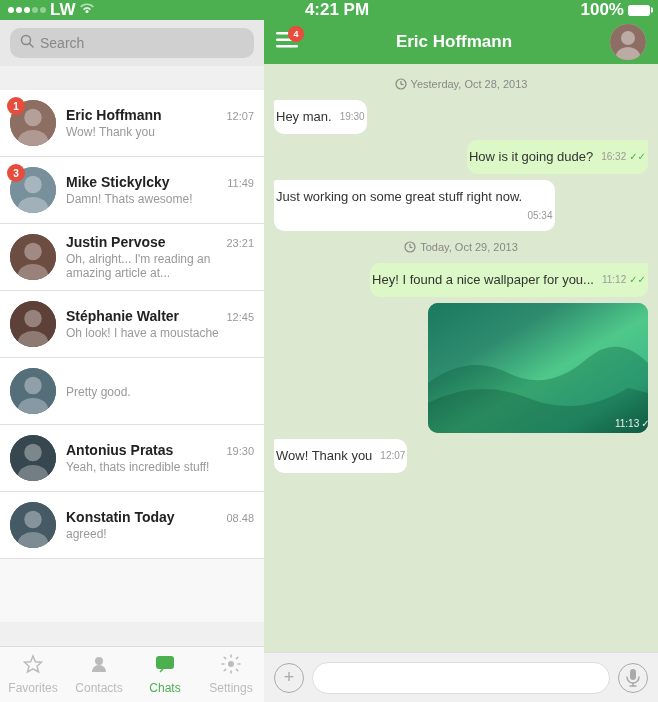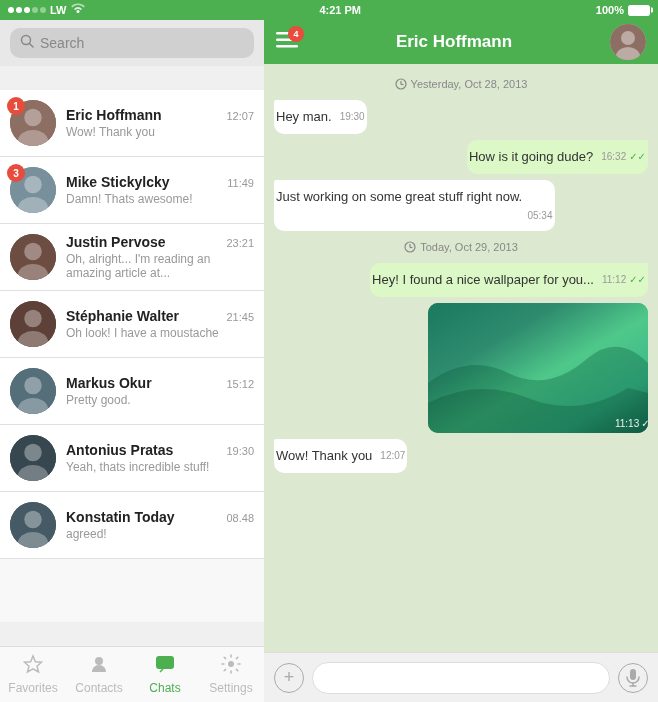--- a/index.html
+++ b/index.html
@@ -15,21 +15,21 @@
 
     
     .status-bar {
       background: #4CAF50;
       height: 20px;
       display: flex;
       align-items: center;
       justify-content: space-between;
       padding: 0 8px;
       color: white;
-      font-size: 11px;
+      font-size: 17px;
       font-weight: 600;
       flex-shrink: 0;
     }
     .status-bar-left { display: flex; align-items: center; gap: 4px; }
     .signal-dots { display: flex; gap: 2px; }
     .dot { width: 6px; height: 6px; border-radius: 50%; background: white; }
     .dot.empty { background: rgba(255,255,255,0.4); }
     .status-bar-right { display: flex; align-items: center; gap: 4px; }
     .battery {
       width: 22px; height: 11px; border: 1.5px solid white; border-radius: 2px;
@@ -450,41 +450,37 @@
       <rect width="46" height="46" fill="#5d4037"></rect>
       <circle cx="23" cy="17.48" r="8.74" fill="rgba(255,255,255,0.35)"></circle>
       <ellipse cx="23" cy="41.4" rx="15.180000000000001" ry="11.5" fill="rgba(255,255,255,0.3)"></ellipse>
     </svg>
         </div>
 
       </div>
       <div class="chat-info">
         <div class="chat-name-row">
           <span class="chat-name">Stéphanie Walter</span>
-          <span class="chat-time">21:45</span>
+          <span class="chat-time">12:45</span>
         </div>
         <div class="chat-preview multiline">Oh look! I have a moustache</div>
       </div>
     </div>
         <div class="chat-item">
       <div class="avatar-wrap">
         <div class="avatar" style="background:#546e7a">
           <svg viewBox="0 0 46 46" xmlns="http://www.w3.org/2000/svg">
       <rect width="46" height="46" fill="#546e7a"></rect>
       <circle cx="23" cy="17.48" r="8.74" fill="rgba(255,255,255,0.35)"></circle>
       <ellipse cx="23" cy="41.4" rx="15.180000000000001" ry="11.5" fill="rgba(255,255,255,0.3)"></ellipse>
     </svg>
         </div>
 
       </div>
       <div class="chat-info">
-        <div class="chat-name-row">
-          <span class="chat-name">Markus Okur</span>
-          <span class="chat-time">15:12</span>
-        </div>
         <div class="chat-preview multiline">Pretty good.</div>
       </div>
     </div>
         <div class="chat-item">
       <div class="avatar-wrap">
         <div class="avatar" style="background:#37474f">
           <svg viewBox="0 0 46 46" xmlns="http://www.w3.org/2000/svg">
       <rect width="46" height="46" fill="#37474f"></rect>
       <circle cx="23" cy="17.48" r="8.74" fill="rgba(255,255,255,0.35)"></circle>
       <ellipse cx="23" cy="41.4" rx="15.180000000000001" ry="11.5" fill="rgba(255,255,255,0.3)"></ellipse>

